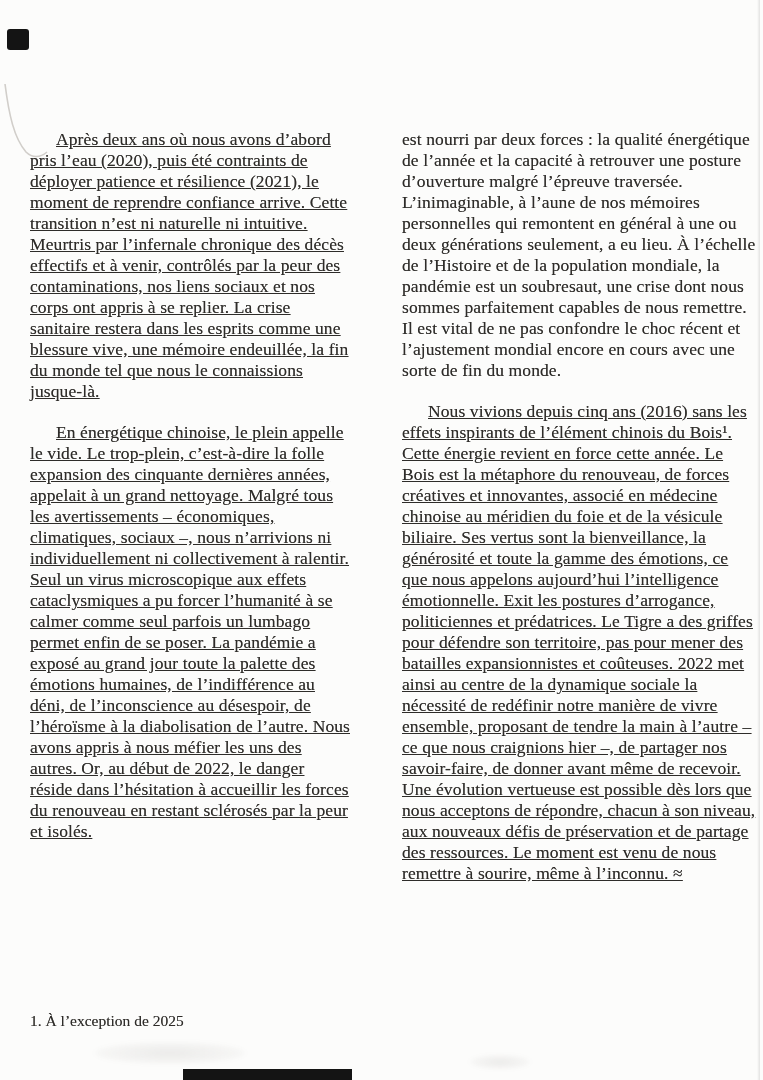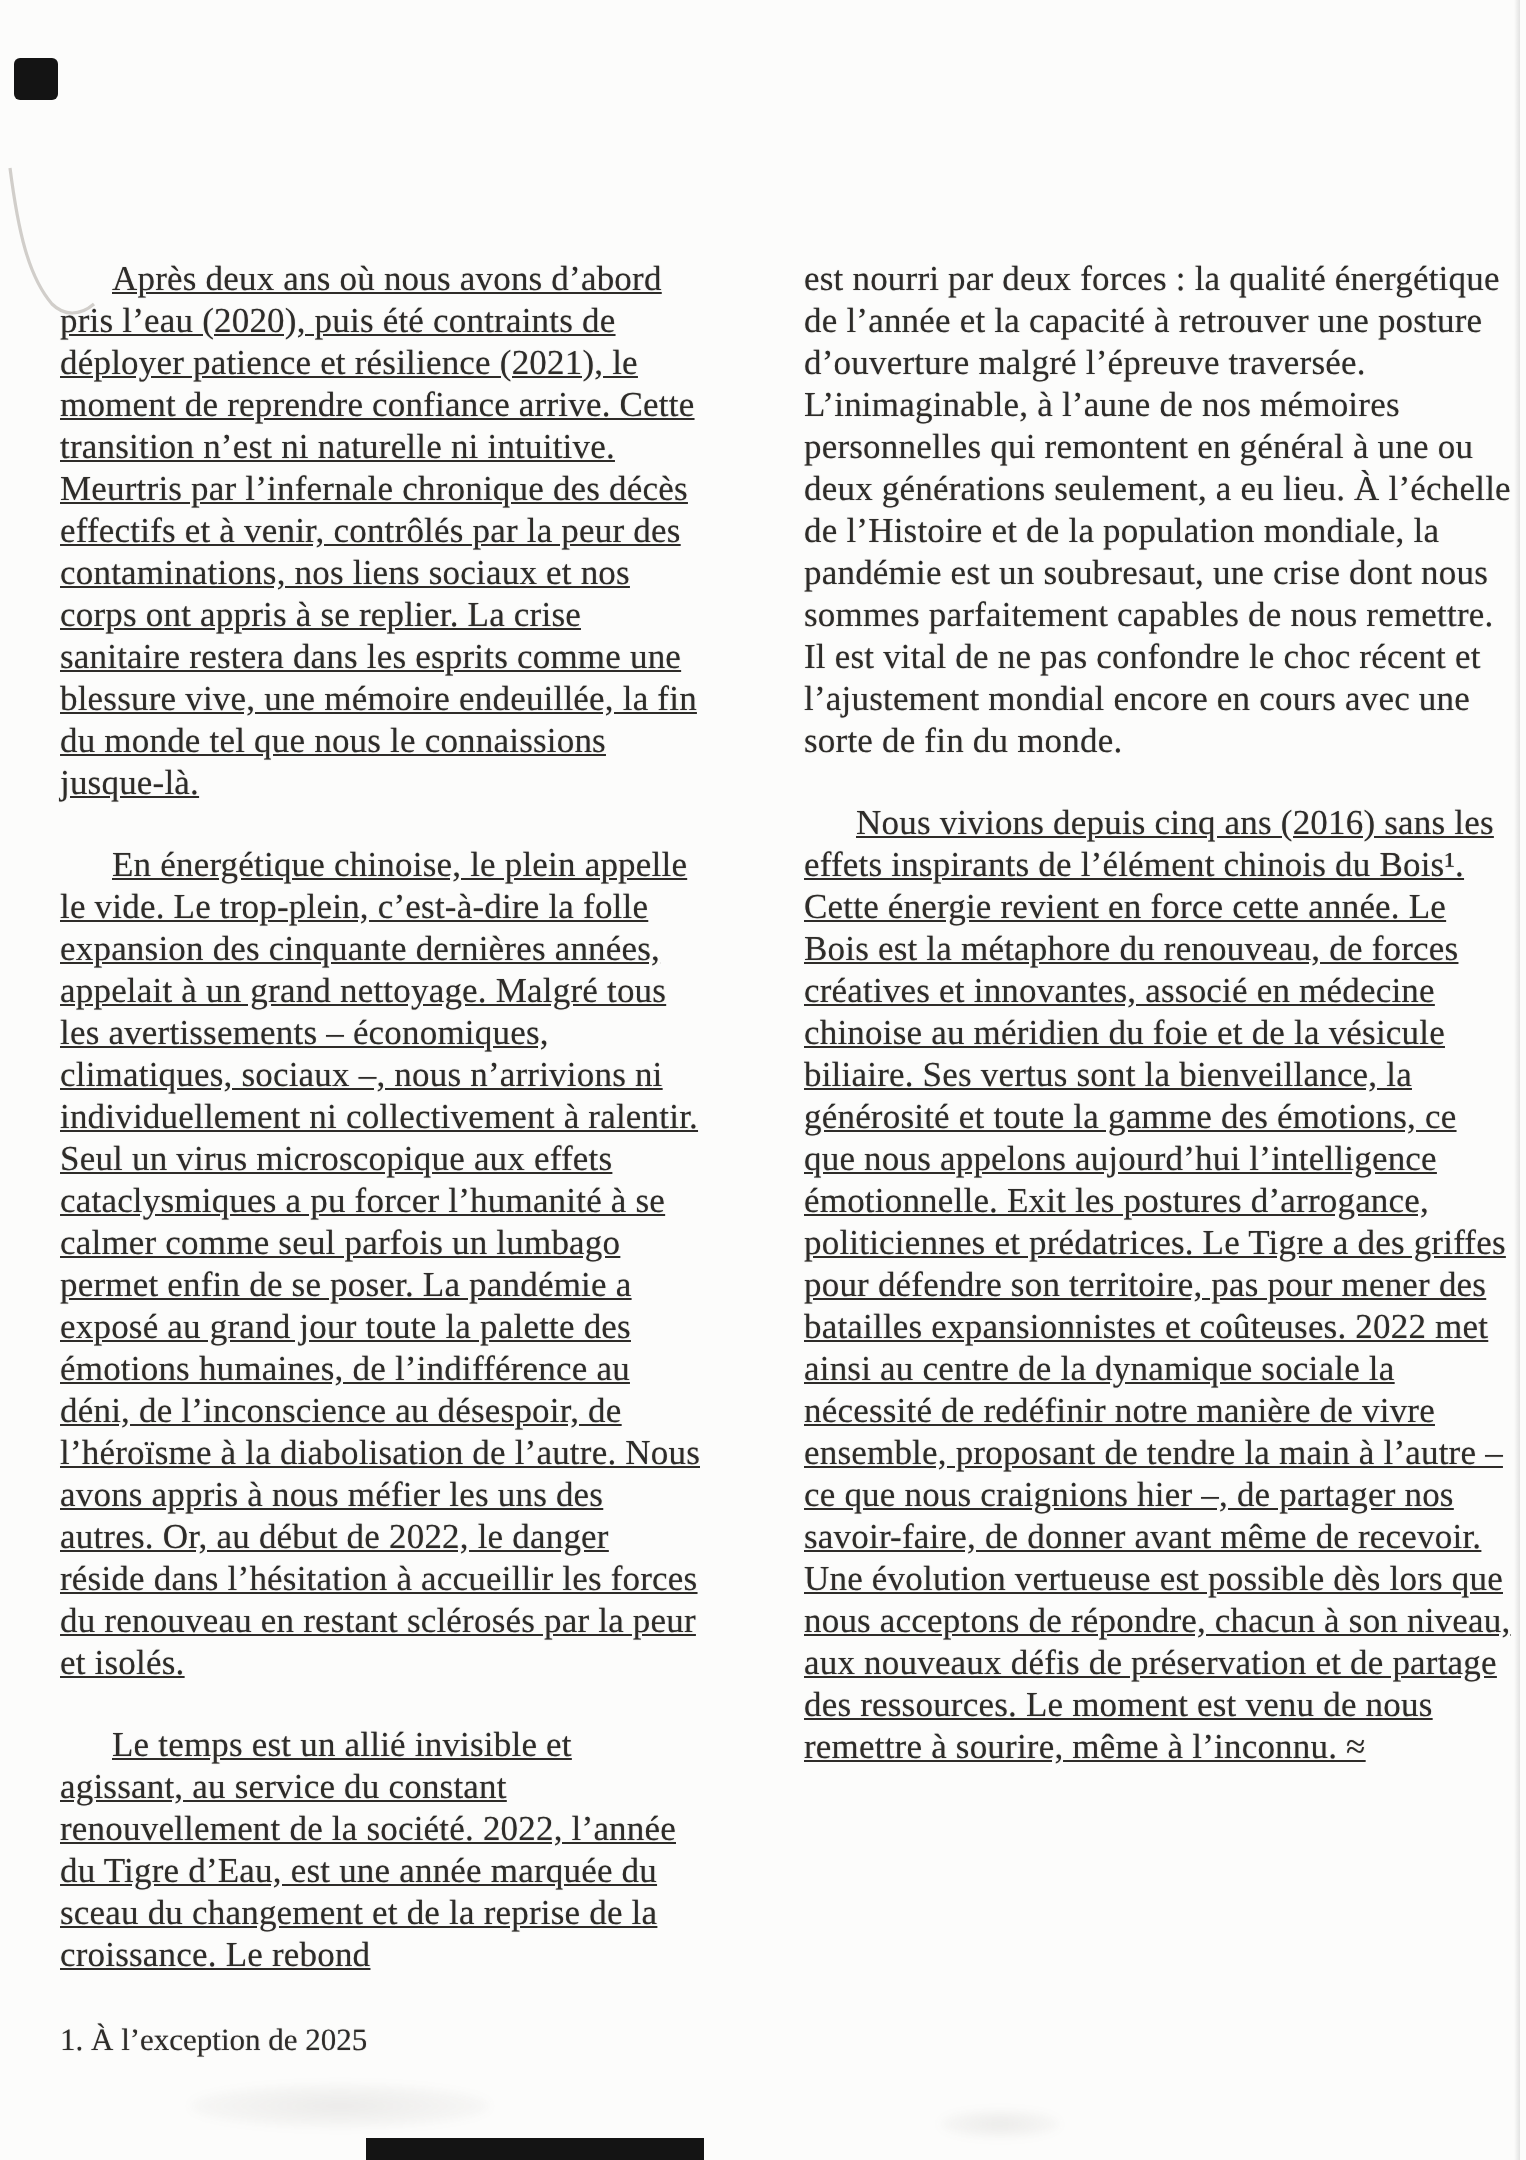--- a/index.html
+++ b/index.html
@@ -70,21 +70,20 @@
   </svg>
   <div class="edge-shadow"></div>
   <div class="smudge smudge-a"></div>
   <div class="smudge smudge-b"></div>
   <div class="mark-square"></div>
   <div class="mark-bar"></div>
 
   <div class="col col-left">
     <p class="para indent">Après deux ans où nous avons d’abord pris l’eau (2020), puis été contraints de déployer patience et résilience (2021), le moment de reprendre confiance arrive. Cette transition n’est ni naturelle ni intuitive. Meurtris par l’infernale chronique des décès effectifs et à venir, contrôlés par la peur des contaminations, nos liens sociaux et nos corps ont appris à se replier. La crise sanitaire restera dans les esprits comme une blessure vive, une mémoire endeuillée, la fin du monde tel que nous le connaissions jusque-là.</p>
     <p class="para indent">En énergétique chinoise, le plein appelle le vide. Le trop-plein, c’est-à-dire la folle expansion des cinquante dernières années, appelait à un grand nettoyage. Malgré tous les avertissements – économiques, climatiques, sociaux –, nous n’arrivions ni individuellement ni collectivement à ralentir. Seul un virus microscopique aux effets cataclysmiques a pu forcer l’humanité à se calmer comme seul parfois un lumbago permet enfin de se poser. La pandémie a exposé au grand jour toute la palette des émotions humaines, de l’indifférence au déni, de l’inconscience au désespoir, de l’héroïsme à la diabolisation de l’autre. Nous avons appris à nous méfier les uns des autres. Or, au début de 2022, le danger réside dans l’hésitation à accueillir les forces du renouveau en restant sclérosés par la peur et isolés.</p>
-    <p class="para indent">Le temps est un allié invisible et agissant, au service du constant renouvellement de la société. 2022, l’année du Tigre d’Eau, est une année marquée du sceau du changement et de la reprise de la croissance. Le rebond</p>
   </div>
 
   <div class="col col-right">
     <p class="para">est nourri par deux forces : la qualité énergétique de l’année et la capacité à retrouver une posture d’ouverture malgré l’épreuve traversée. L’inimaginable, à l’aune de nos mémoires personnelles qui remontent en général à une ou deux générations seulement, a eu lieu. À l’échelle de l’Histoire et de la population mondiale, la pandémie est un soubresaut, une crise dont nous sommes parfaitement capables de nous remettre. Il est vital de ne pas confondre le choc récent et l’ajustement mondial encore en cours avec une sorte de fin du monde.</p>
     <p class="para indent">Nous vivions depuis cinq ans (2016) sans les effets inspirants de l’élément chinois du Bois¹. Cette énergie revient en force cette année. Le Bois est la métaphore du renouveau, de forces créatives et innovantes, associé en médecine chinoise au méridien du foie et de la vésicule biliaire. Ses vertus sont la bienveillance, la générosité et toute la gamme des émotions, ce que nous appelons aujourd’hui l’intelligence émotionnelle. Exit les postures d’arrogance, politiciennes et prédatrices. Le Tigre a des griffes pour défendre son territoire, pas pour mener des batailles expansionnistes et coûteuses. 2022 met ainsi au centre de la dynamique sociale la nécessité de redéfinir notre manière de vivre ensemble, proposant de tendre la main à l’autre – ce que nous craignions hier –, de partager nos savoir-faire, de donner avant même de recevoir. Une évolution vertueuse est possible dès lors que nous acceptons de répondre, chacun à son niveau, aux nouveaux défis de préservation et de partage des ressources. Le moment est venu de nous remettre à sourire, même à l’inconnu. ≈</p>
   </div>
 
   <div class="footnote">1. À l’exception de 2025</div>
 
 </div>

